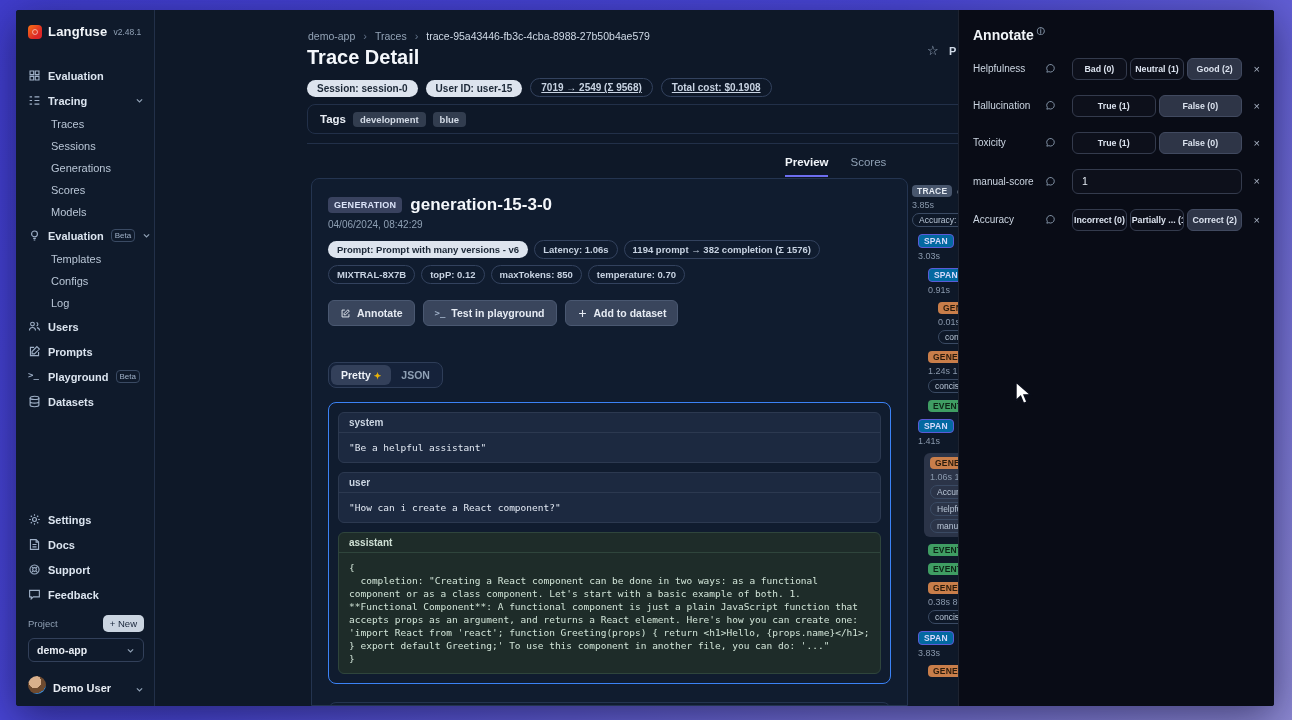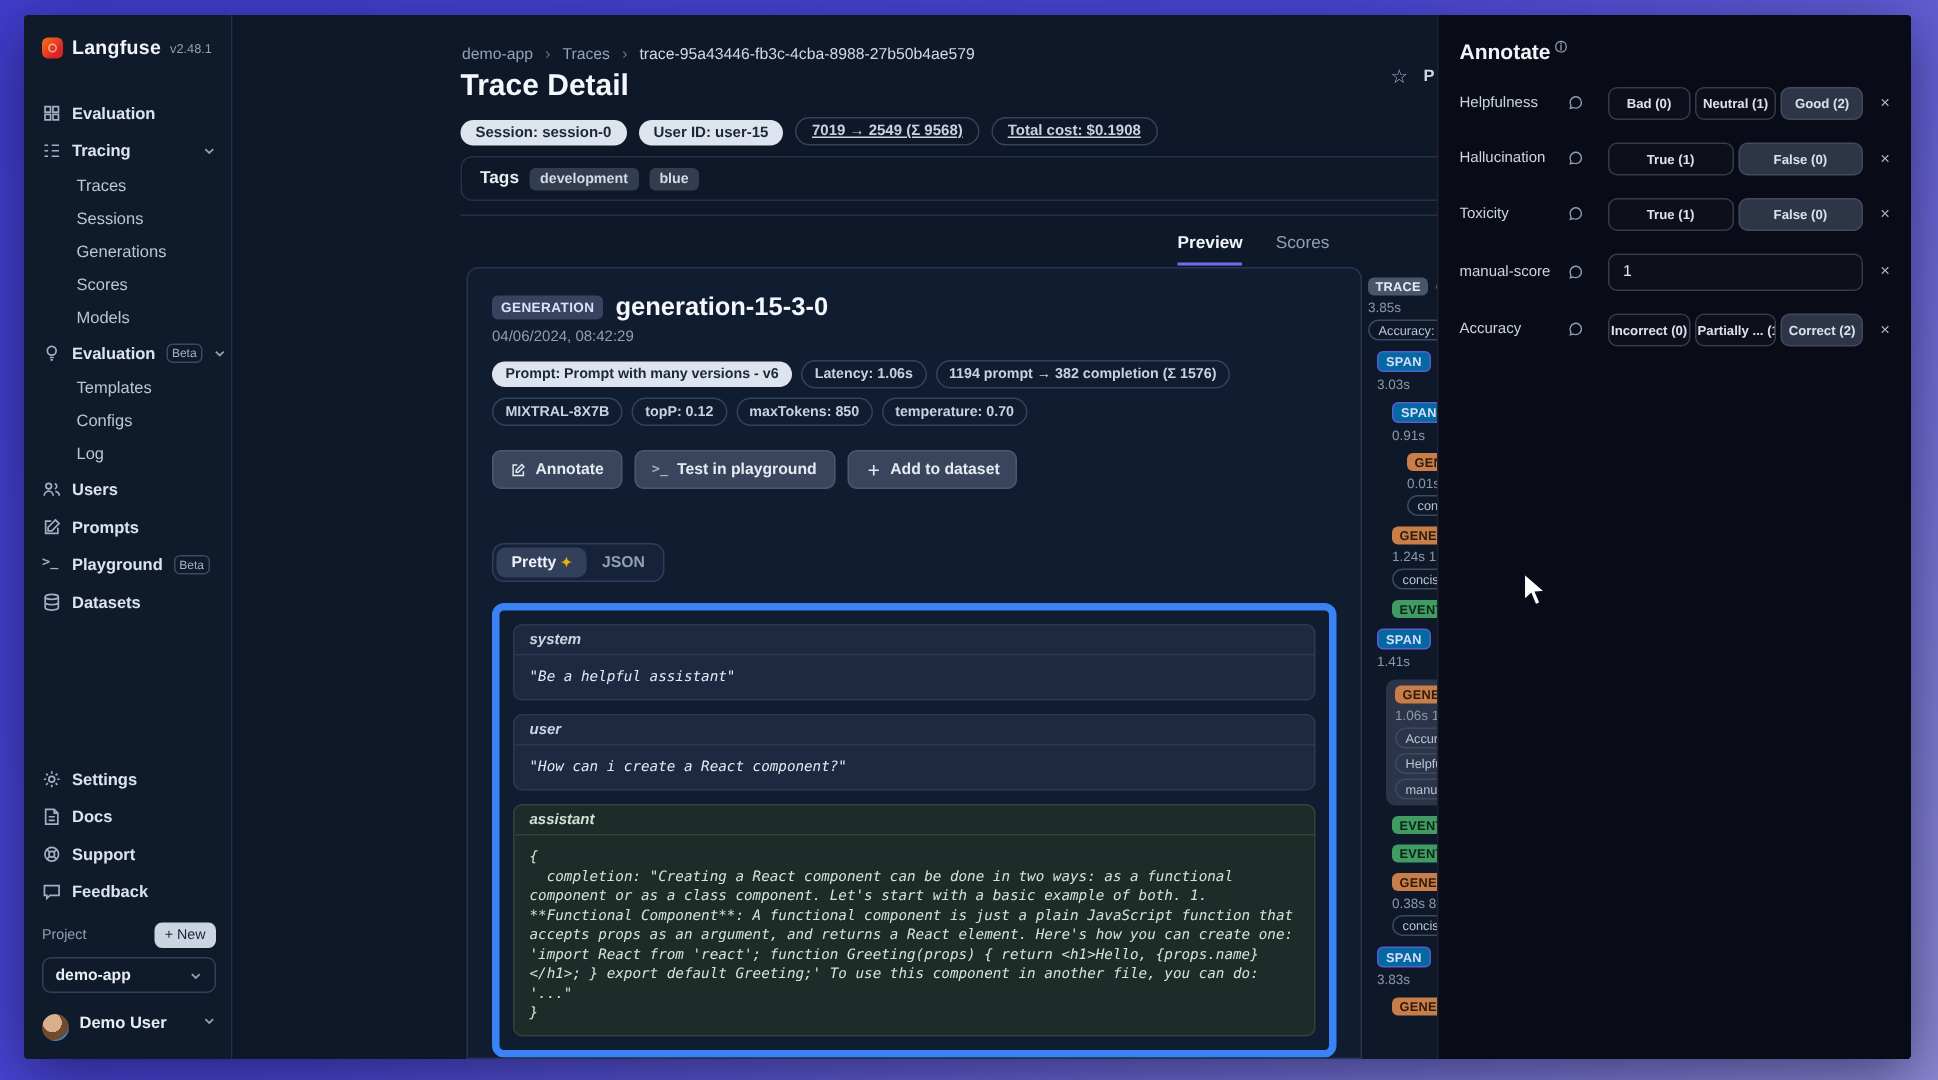--- a/index.html
+++ b/index.html
@@ -38,21 +38,21 @@
   .chev svg { width:9px; height:9px; }
   .term-glyph { font-family:"DejaVu Sans Mono", monospace; font-size:9px; font-weight:bold; color:#9fb0c7; }
   .side-footer { margin-top:auto; }
   .project-row { display:flex; align-items:center; justify-content:space-between; margin:8px 0 6px; }
   .project-label { font-size:9.5px; color:#8fa0b4; }
   .new-btn { background:#cbd5e1; color:#18253a; font-size:9.5px; font-weight:normal;
     border:none; border-radius:5px; padding:3px 7px; cursor:pointer; }
   .proj-select { display:flex; align-items:center; justify-content:space-between;
     border:1px solid #32405a; border-radius:6px; height:24px; padding:0 8px; font-size:10.5px;
     font-weight:bold; color:#e8edf4; cursor:pointer; margin-bottom:14px; }
-  .user-row { display:flex; align-items:flex-start; gap:7px; cursor:pointer; }
+  .user-row { display:flex; align-items:flex-end; gap:7px; cursor:pointer; }
   .avatar { width:18px; height:18px; border-radius:50%;
     background:radial-gradient(circle at 38% 32%,#d9b08c 0 38%,#6e4a2f 39% 70%,#3b82c4 71%); }
   .user-name { font-weight:bold; font-size:11px; }
   
   .main { position:relative; flex:1; background:#0e1828; }
   .crumbs { position:absolute; left:153px; top:20px; font-size:10.5px; color:#93a3b6;
     display:flex; gap:8px; align-items:center; white-space:nowrap; }
   .crumbs .sep { color:#64748b; font-size:11px; }
   .crumbs .leaf { color:#cfd9e6; }
   .star-btn { position:absolute; left:772px; top:33px; color:#9fb0c7; font-size:13px; cursor:pointer; }
@@ -88,21 +88,21 @@
     border-radius:11px; padding:3px 8px; cursor:default; }
   .act-row { display:flex; gap:8px; margin-top:16px; }
   .btn-dark { display:flex; align-items:center; gap:6px; background:#39455c; border:1px solid #4a5871;
     color:#e6ebf3; font-size:10.5px; font-weight:bold; border-radius:6px; padding:6px 11px; cursor:pointer; }
   .btn-dark svg { width:11px; height:11px; }
   .toggle { display:inline-flex; border:1px solid #2e3d58; background:#15223a; border-radius:8px;
     padding:2px; margin-top:36px; align-items:center; }
   .seg { font-size:10.5px; font-weight:bold; padding:4px 10px; border-radius:6px; cursor:pointer; color:#8fa0b4; }
   .seg.active { background:#33405a; color:#eef2f8; }
   .seg .spark { color:#eab308; font-size:9px; margin-left:3px; }
-  .io-wrap { border:5px solid #3b82f6; border-radius:8px; padding:9px; margin-top:14px;font-style:italic; }
+  .io-wrap { border:1px solid #3b82f6; border-radius:8px; padding:9px; margin-top:14px; }
   .msgbox { border:1px solid #2c3950; border-radius:6px; background:#1c2940; margin-bottom:9px; overflow:hidden; }
   .msgbox .mhead { padding:4px 10px; font-size:10px; font-weight:bold; color:#cbd5e1;
     border-bottom:1px solid #2c3950; }
   .msgbox .mbody { padding:8px 10px; font-family:"DejaVu Sans Mono", monospace; font-size:9.5px;
     line-height:13px; color:#e3eaf4; white-space:pre-wrap; }
   .msgbox.assistant { background:#1e2c29; border-color:#2f453c; }
   .msgbox.assistant .mhead { border-color:#2f453c; color:#cfe0d4; }
   .msgbox.assistant .mbody { color:#d2e5d8; }
   .subcard { border:1px solid #243450; border-radius:8px; margin-top:18px; overflow:hidden; }
   .subcard .shead { padding:5px 11px; font-size:10.5px; font-weight:bold; color:#dbe4ef;

